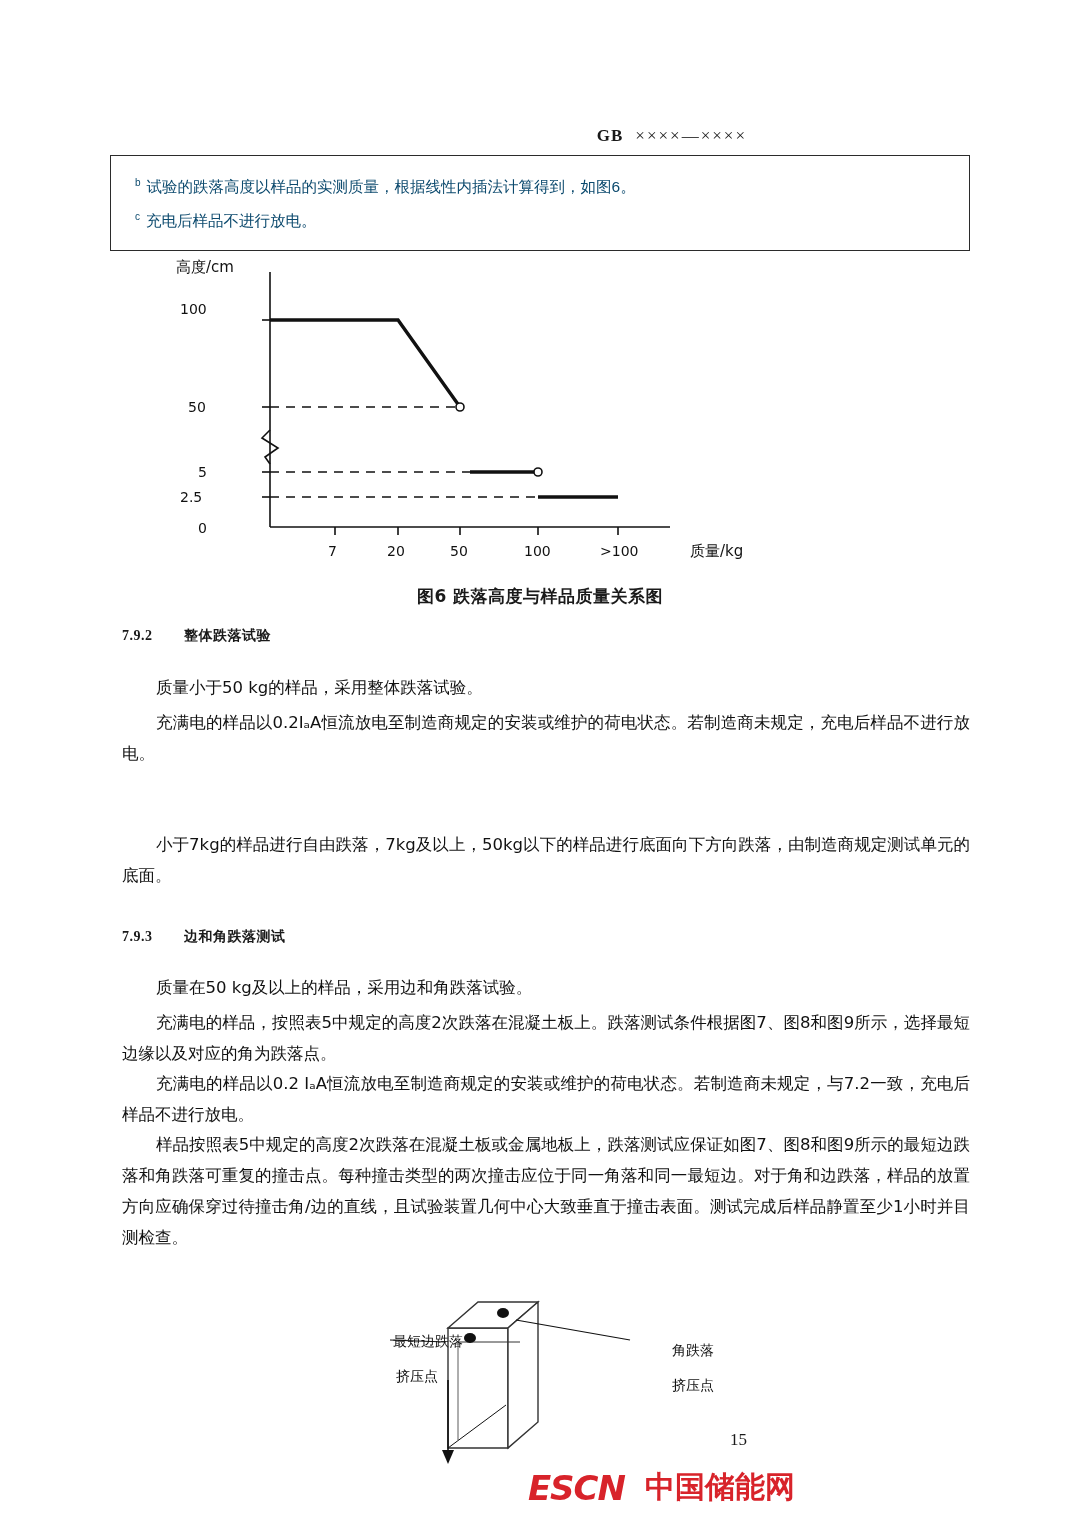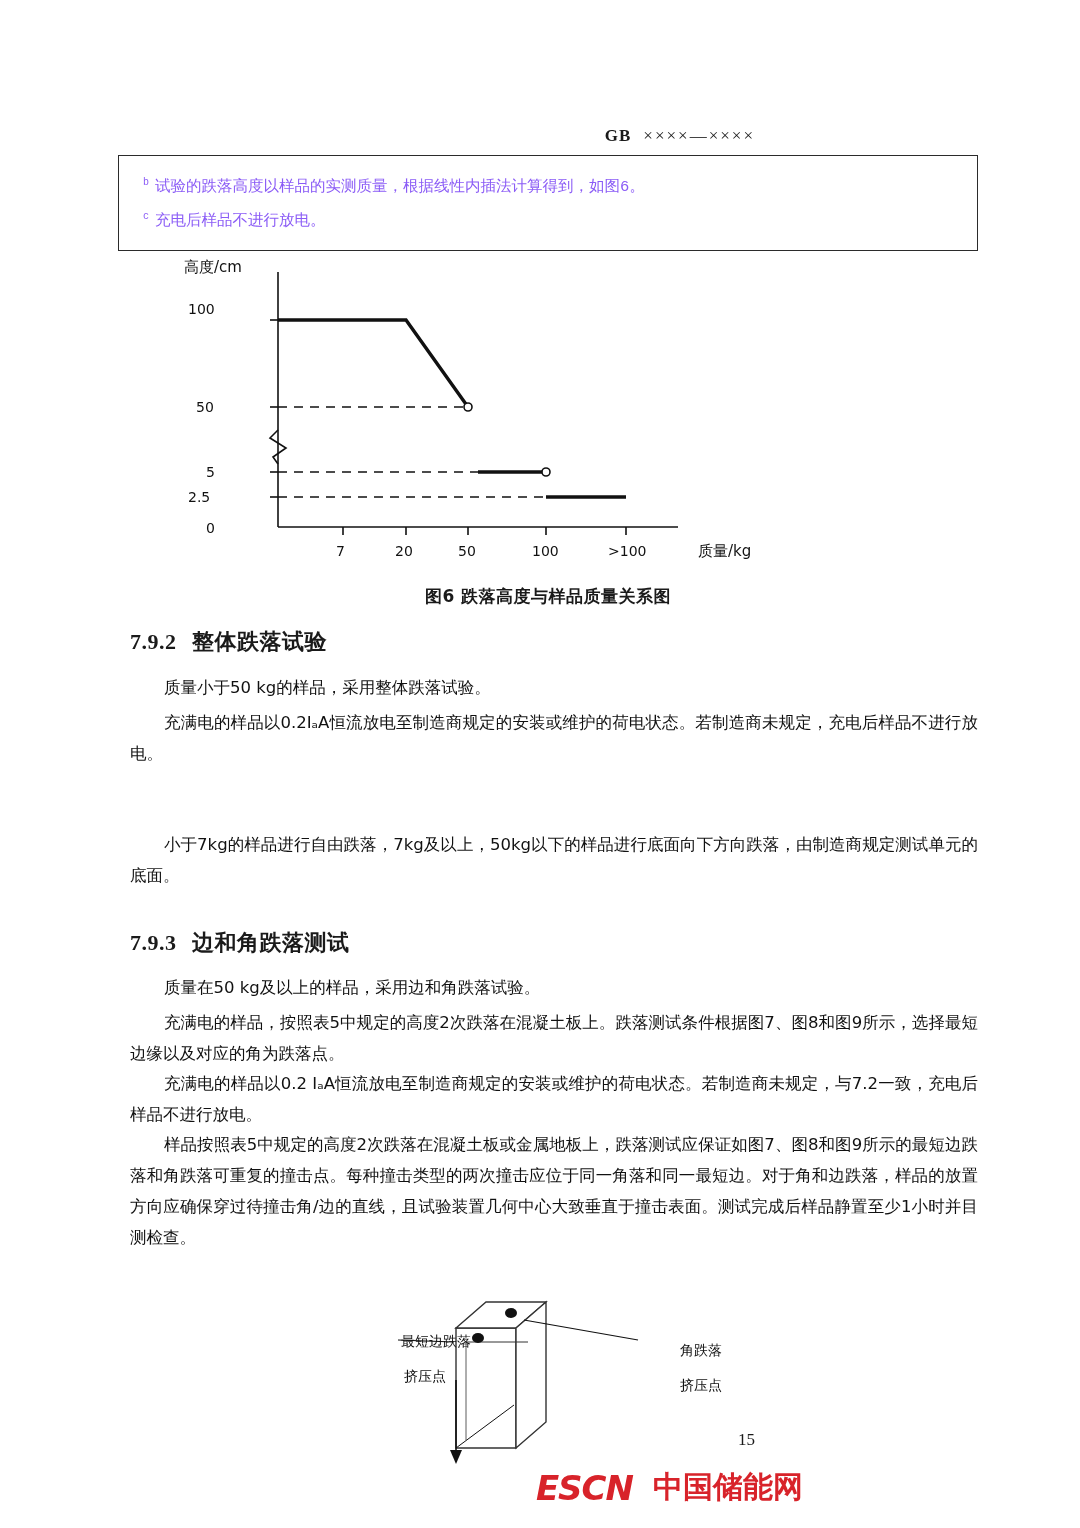--- a/index.html
+++ b/index.html
@@ -10,21 +10,21 @@
   body {
     width: 1080px;
     height: 1528px;
     position: relative;
     font-family: "Liberation Serif", "DejaVu Serif", serif;
     color: #1a1a1a;
     overflow: hidden;
   }
   .page {
     position: absolute;
-    left: 8px; top: 0;
+    left: 0; top: 0;
     width: 855px;
     height: 1528px;
   }
 
   
   .header {
     position: absolute;
     top: 126px;
     right: 108px;
     font-size: 17px;
@@ -40,22 +40,22 @@
     left: 110px;
     top: 155px;
     width: 860px;
     border: 1px solid #2b2b2b;
     box-sizing: border-box;
     padding: 12px 16px 14px 24px;
   }
   .note-line {
     font-size: 15.5px;
     line-height: 30px;
-    font-family: Liberation Mono, monospace;
-    color: #8b5cf6;
+    font-family: Liberation Sans, sans-serif;
+    color: #0c4a6e;
     white-space: nowrap;
   }
   .note-line sup {
     font-size: 10px;
     vertical-align: super;
     margin-right: 6px;
   }
 
   
   .fig6-wrap {
@@ -74,21 +74,21 @@
     font-size: 17px;
     font-weight: 700;
     font-family: "DejaVu Sans", sans-serif;
     letter-spacing: 0.5px;
   }
 
   
   .section-head {
     position: absolute;
     left: 122px;
-    font-size: 22px;
+    font-size: 14px;
     font-weight: 700;
     font-family: "DejaVu Sans", sans-serif;
     letter-spacing: 0.5px;
     white-space: nowrap;
   }
   .section-head .num {
     display: inline-block;
     min-width: 62px;
     font-family: "Liberation Serif", serif;
     font-weight: 700;

